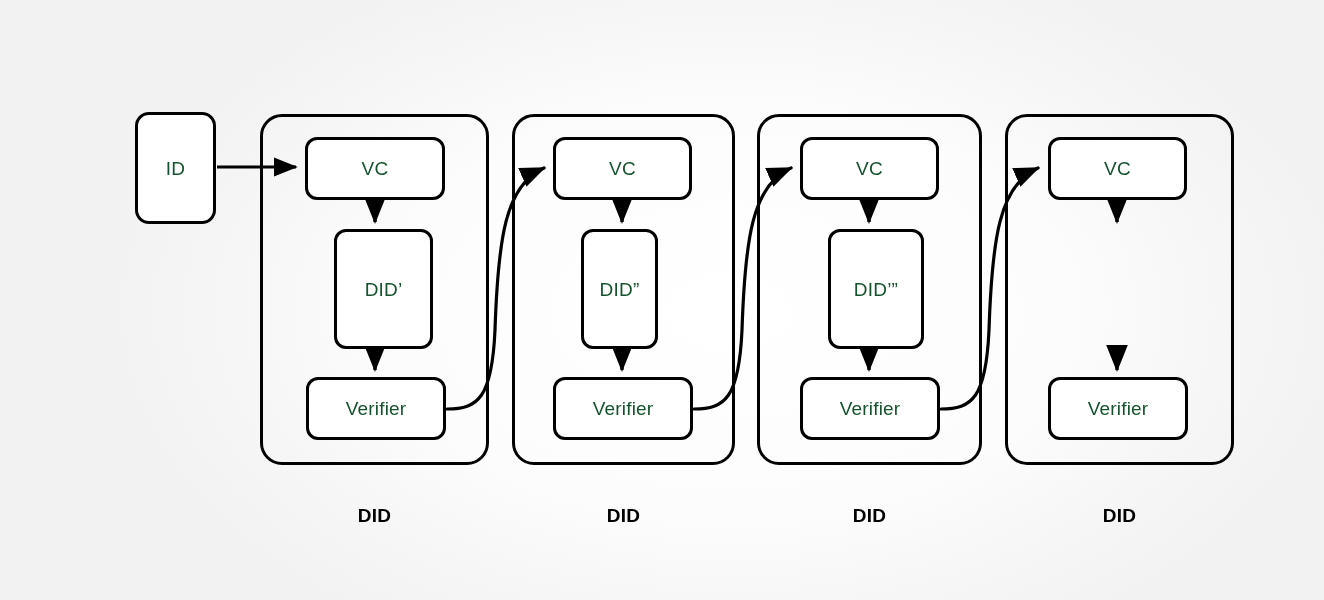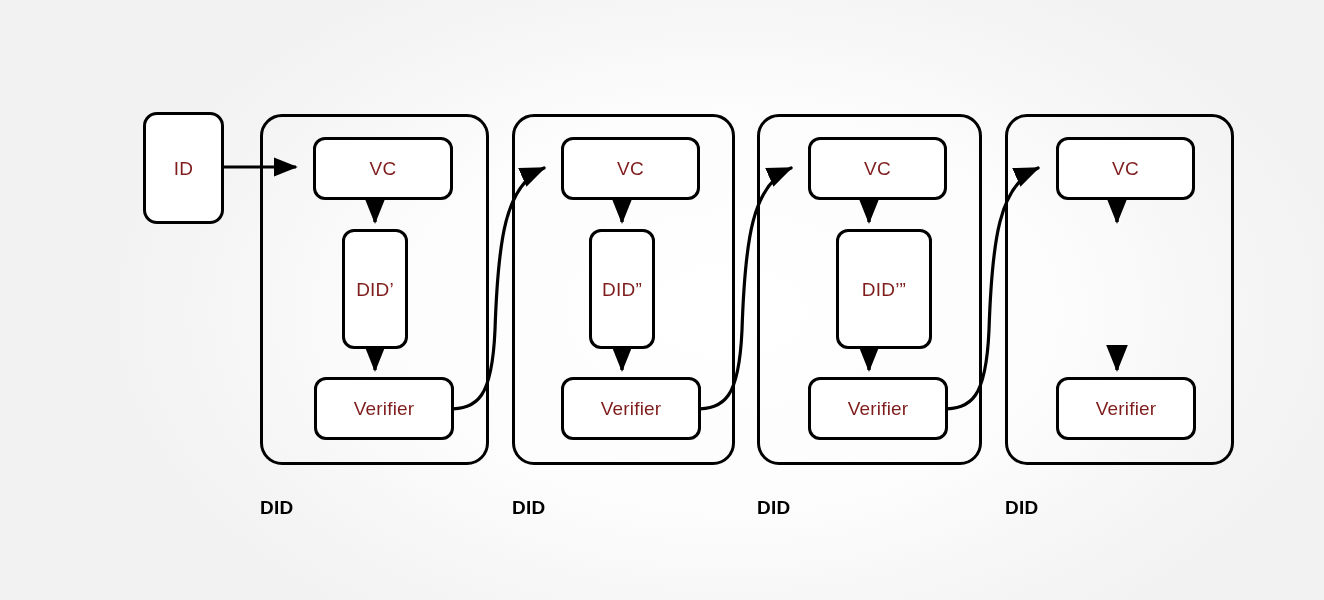--- a/index.html
+++ b/index.html
@@ -35,37 +35,37 @@
   }
   .node {
     position: absolute;
     box-sizing: border-box;
     border: 3px solid #000000;
     border-radius: 12px;
     background: #ffffff;
     display: flex;
     align-items: center;
     justify-content: center;
-    color: #7f1d1d;
+    color: #14532d;
     font-size: 19px;
     font-weight: 400;
     letter-spacing: 0.2px;
     line-height: 1;
     white-space: nowrap;
-    margin-left: 8px;
   }
   .node-id       { border-radius: 14px; }
   .group-label {
     position: absolute;
-    text-align: left;
+    text-align: center;
     font-size: 19px;
     font-weight: 700;
     color: #000000;
     letter-spacing: 0.3px;
     white-space: nowrap;
+    margin-top: 8px;
   }
 </style>
 </head>
 <body>
 
 <div id="diagram-root">
 
   <svg id="edge-layer" viewBox="0 0 1324 600" xmlns="http://www.w3.org/2000/svg">
     <defs>
       <marker id="arrowhead" markerWidth="9" markerHeight="9" refX="7.4" refY="3.2" orient="auto" markerUnits="strokeWidth">
@@ -117,35 +117,35 @@
   </svg>
 
   <div class="node node-id" style="left:135px; top:112px; width:81px; height:112px;">
     <span>ID</span>
   </div>
 
   <div class="group-box" style="left:260px; top:114px; width:229px; height:351px;"></div>
   <div class="node" style="left:305px; top:137px; width:140px; height:63px;">
     <span>VC</span>
   </div>
-  <div class="node" style="left:334px; top:229px; width:66px; height:120px;">
+  <div class="node" style="left:334px; top:229px; width:99px; height:120px;">
     <span>DID’</span>
   </div>
   <div class="node" style="left:306px; top:377px; width:140px; height:63px;">
     <span>Verifier</span>
   </div>
   <div class="group-label" style="left:260px; top:497px; width:229px;">
     <span>DID</span>
   </div>
 
   <div class="group-box" style="left:512px; top:114px; width:223px; height:351px;"></div>
   <div class="node" style="left:553px; top:137px; width:139px; height:63px;">
     <span>VC</span>
   </div>
-  <div class="node" style="left:581px; top:229px; width:66px; height:120px;">
+  <div class="node" style="left:581px; top:229px; width:77px; height:120px;">
     <span>DID”</span>
   </div>
   <div class="node" style="left:553px; top:377px; width:140px; height:63px;">
     <span>Verifier</span>
   </div>
   <div class="group-label" style="left:512px; top:497px; width:223px;">
     <span>DID</span>
   </div>
 
   <div class="group-box" style="left:757px; top:114px; width:225px; height:351px;"></div>

